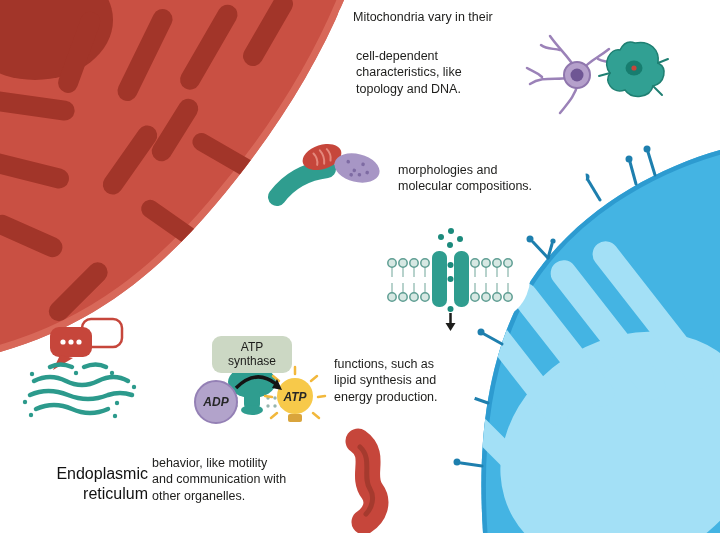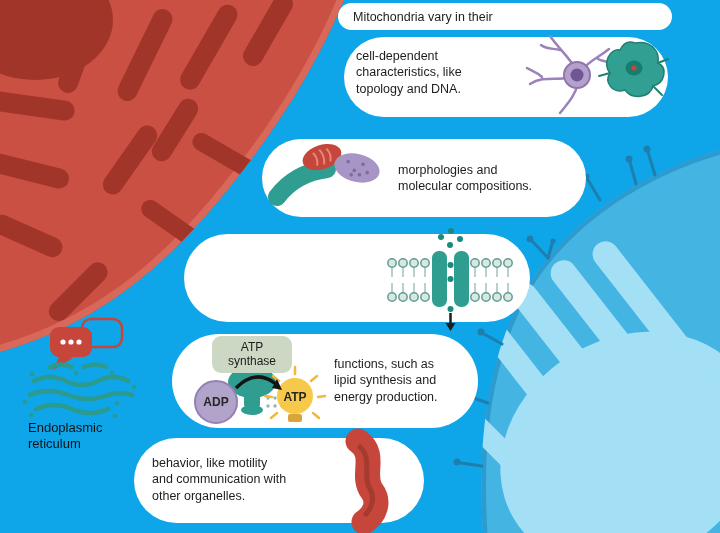--- a/index.html
+++ b/index.html
@@ -1,40 +1,40 @@
 <!DOCTYPE html>
 <html><head>
 <meta charset="utf-8">
 <style>
   html,body{margin:0;padding:0;background:#e8eeec;}
   #canvas{
     position:relative;width:720px;height:533px;overflow:hidden;
-    background:#0ea5e9;
+    background:#ffffff;
     font-family:"Liberation Sans",sans-serif;color:#1d1d1b;
   }
   .layer{position:absolute;}
   .z1{z-index:1}.z3{z-index:3}
   .pill{position:absolute;background:#ffffff;border-radius:999px;z-index:2;}
   .txt{
     position:absolute;z-index:5;font-size:12.5px;line-height:1.3;
     white-space:pre-line;color:#1d1d1b;
   }
   .title-txt{font-size:12.5px;}
   .chip{
     position:absolute;z-index:4;background:#ccd8c4;border-radius:9px;
     display:flex;align-items:center;justify-content:center;text-align:center;
     font-size:12px;line-height:1.15;white-space:pre-line;color:#1d1d1b;
   }
   .mol-label{
     position:absolute;z-index:5;font-size:12px;font-weight:700;
-    text-align:center;color:#262626;white-space:pre-line;
+    text-align:center;color:#262626;white-space:pre-line;font-style:italic;
   }
   .er-label{
-    position:absolute;z-index:5;font-size:13px;line-height:1.25;text-align:left;
-    white-space:pre-line;color:#111;
+    position:absolute;z-index:5;font-size:16px;line-height:1.25;text-align:right;
+    white-space:pre-line;color:#111;margin-top:44px;
   }
 </style>
 </head>
 <body>
 
 <div id="canvas">
 
   <svg class="layer z1" style="left:0;top:0" width="400" height="380" viewBox="0 0 400 380">
     <defs>
       <clipPath id="redclip">

